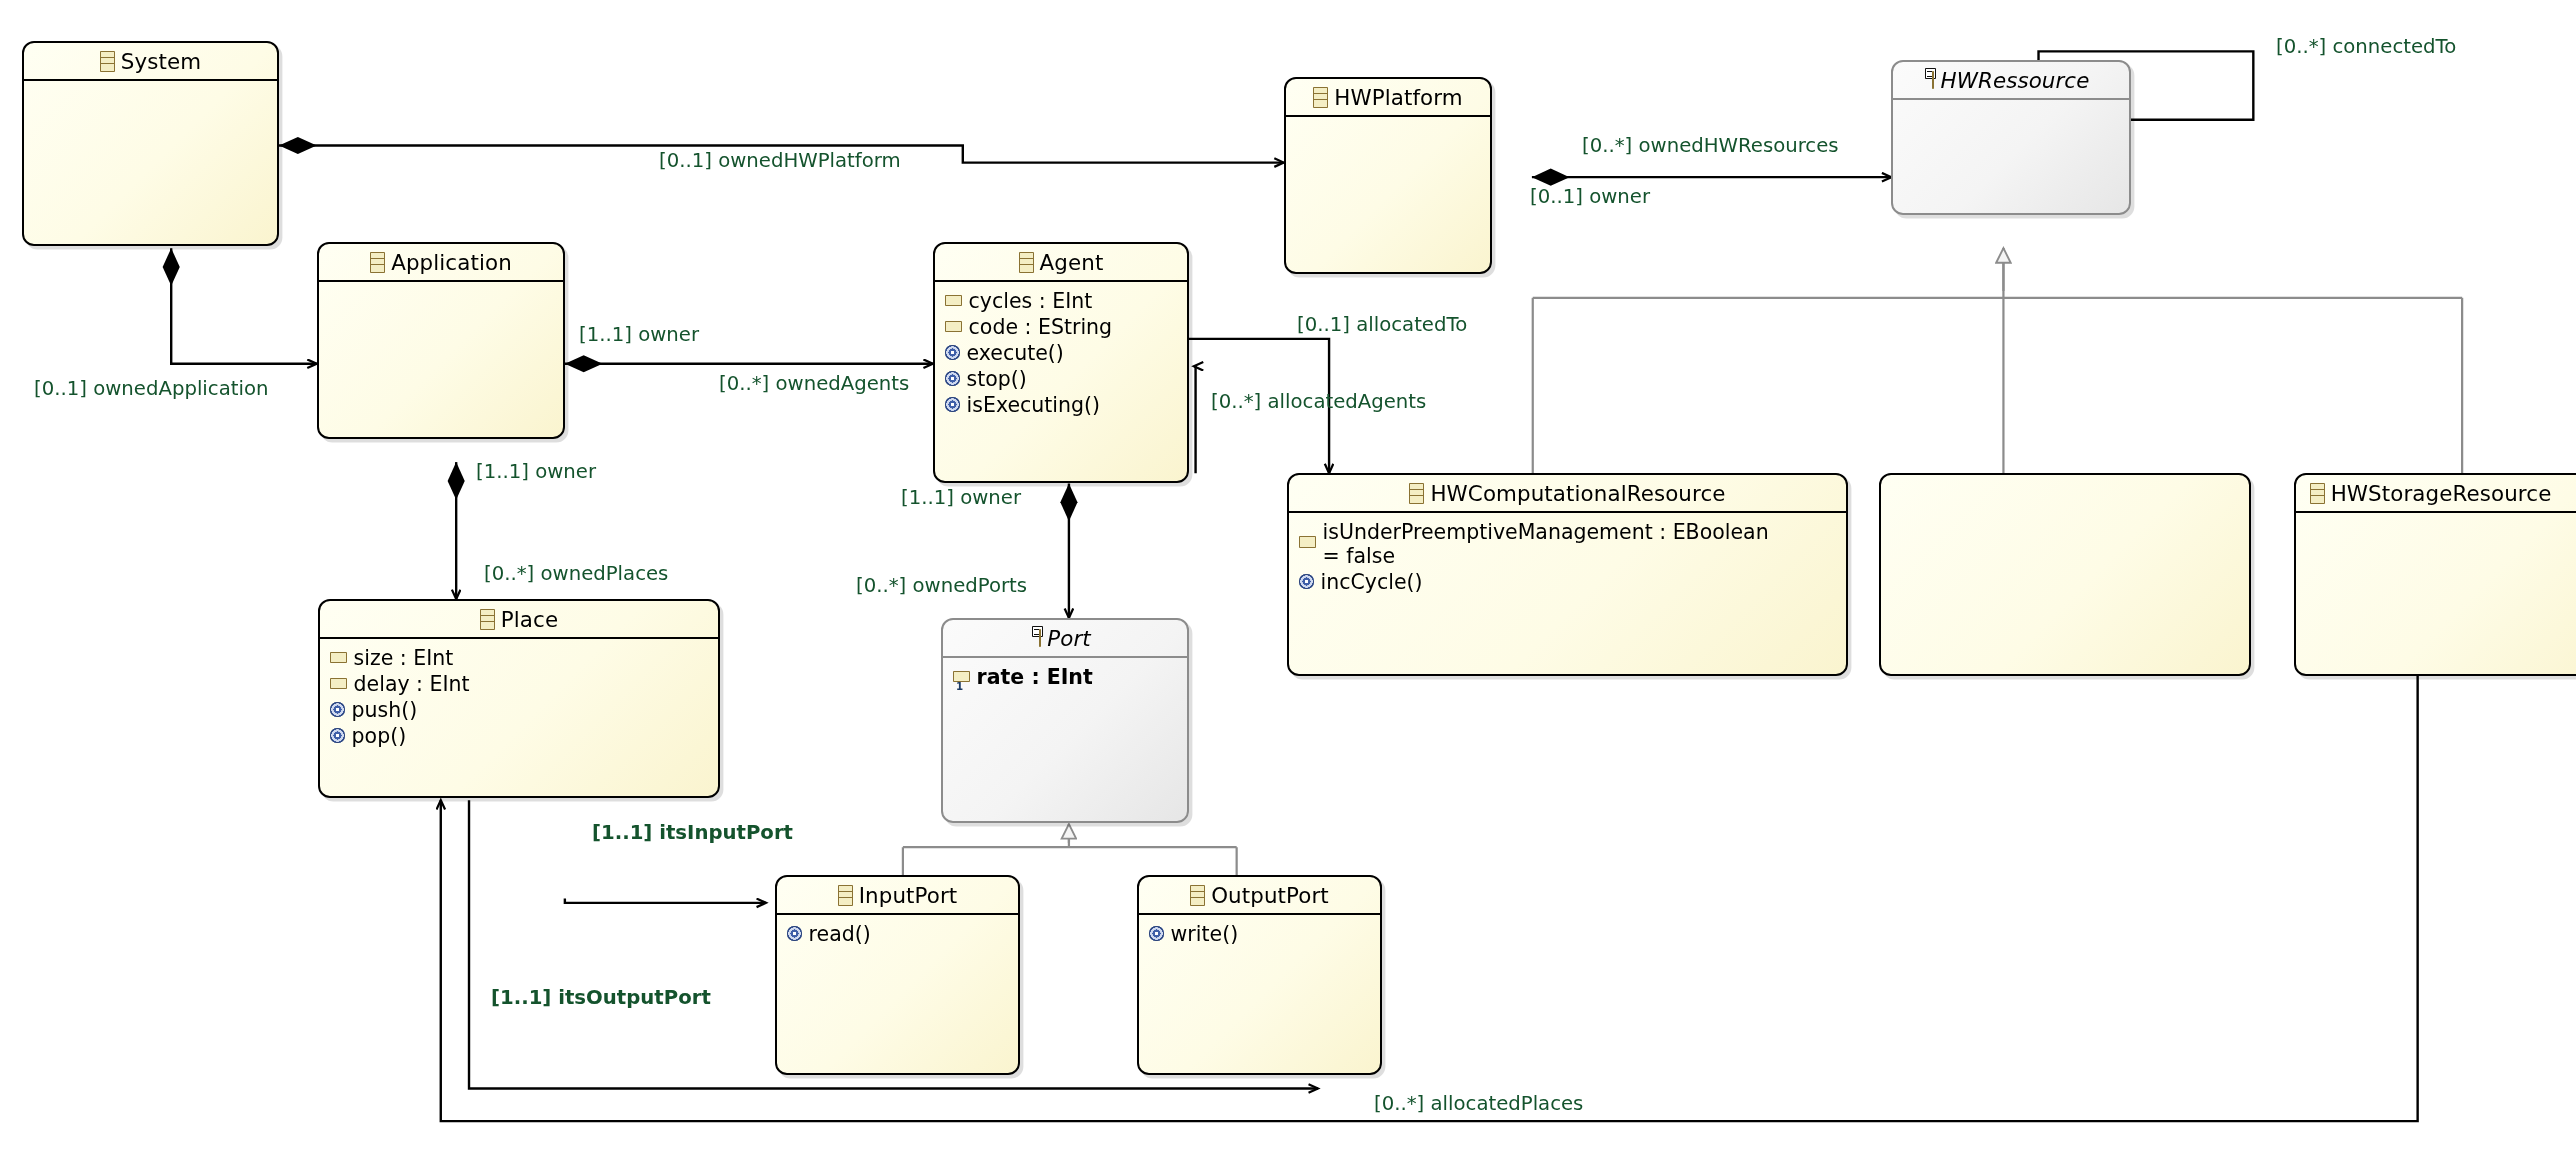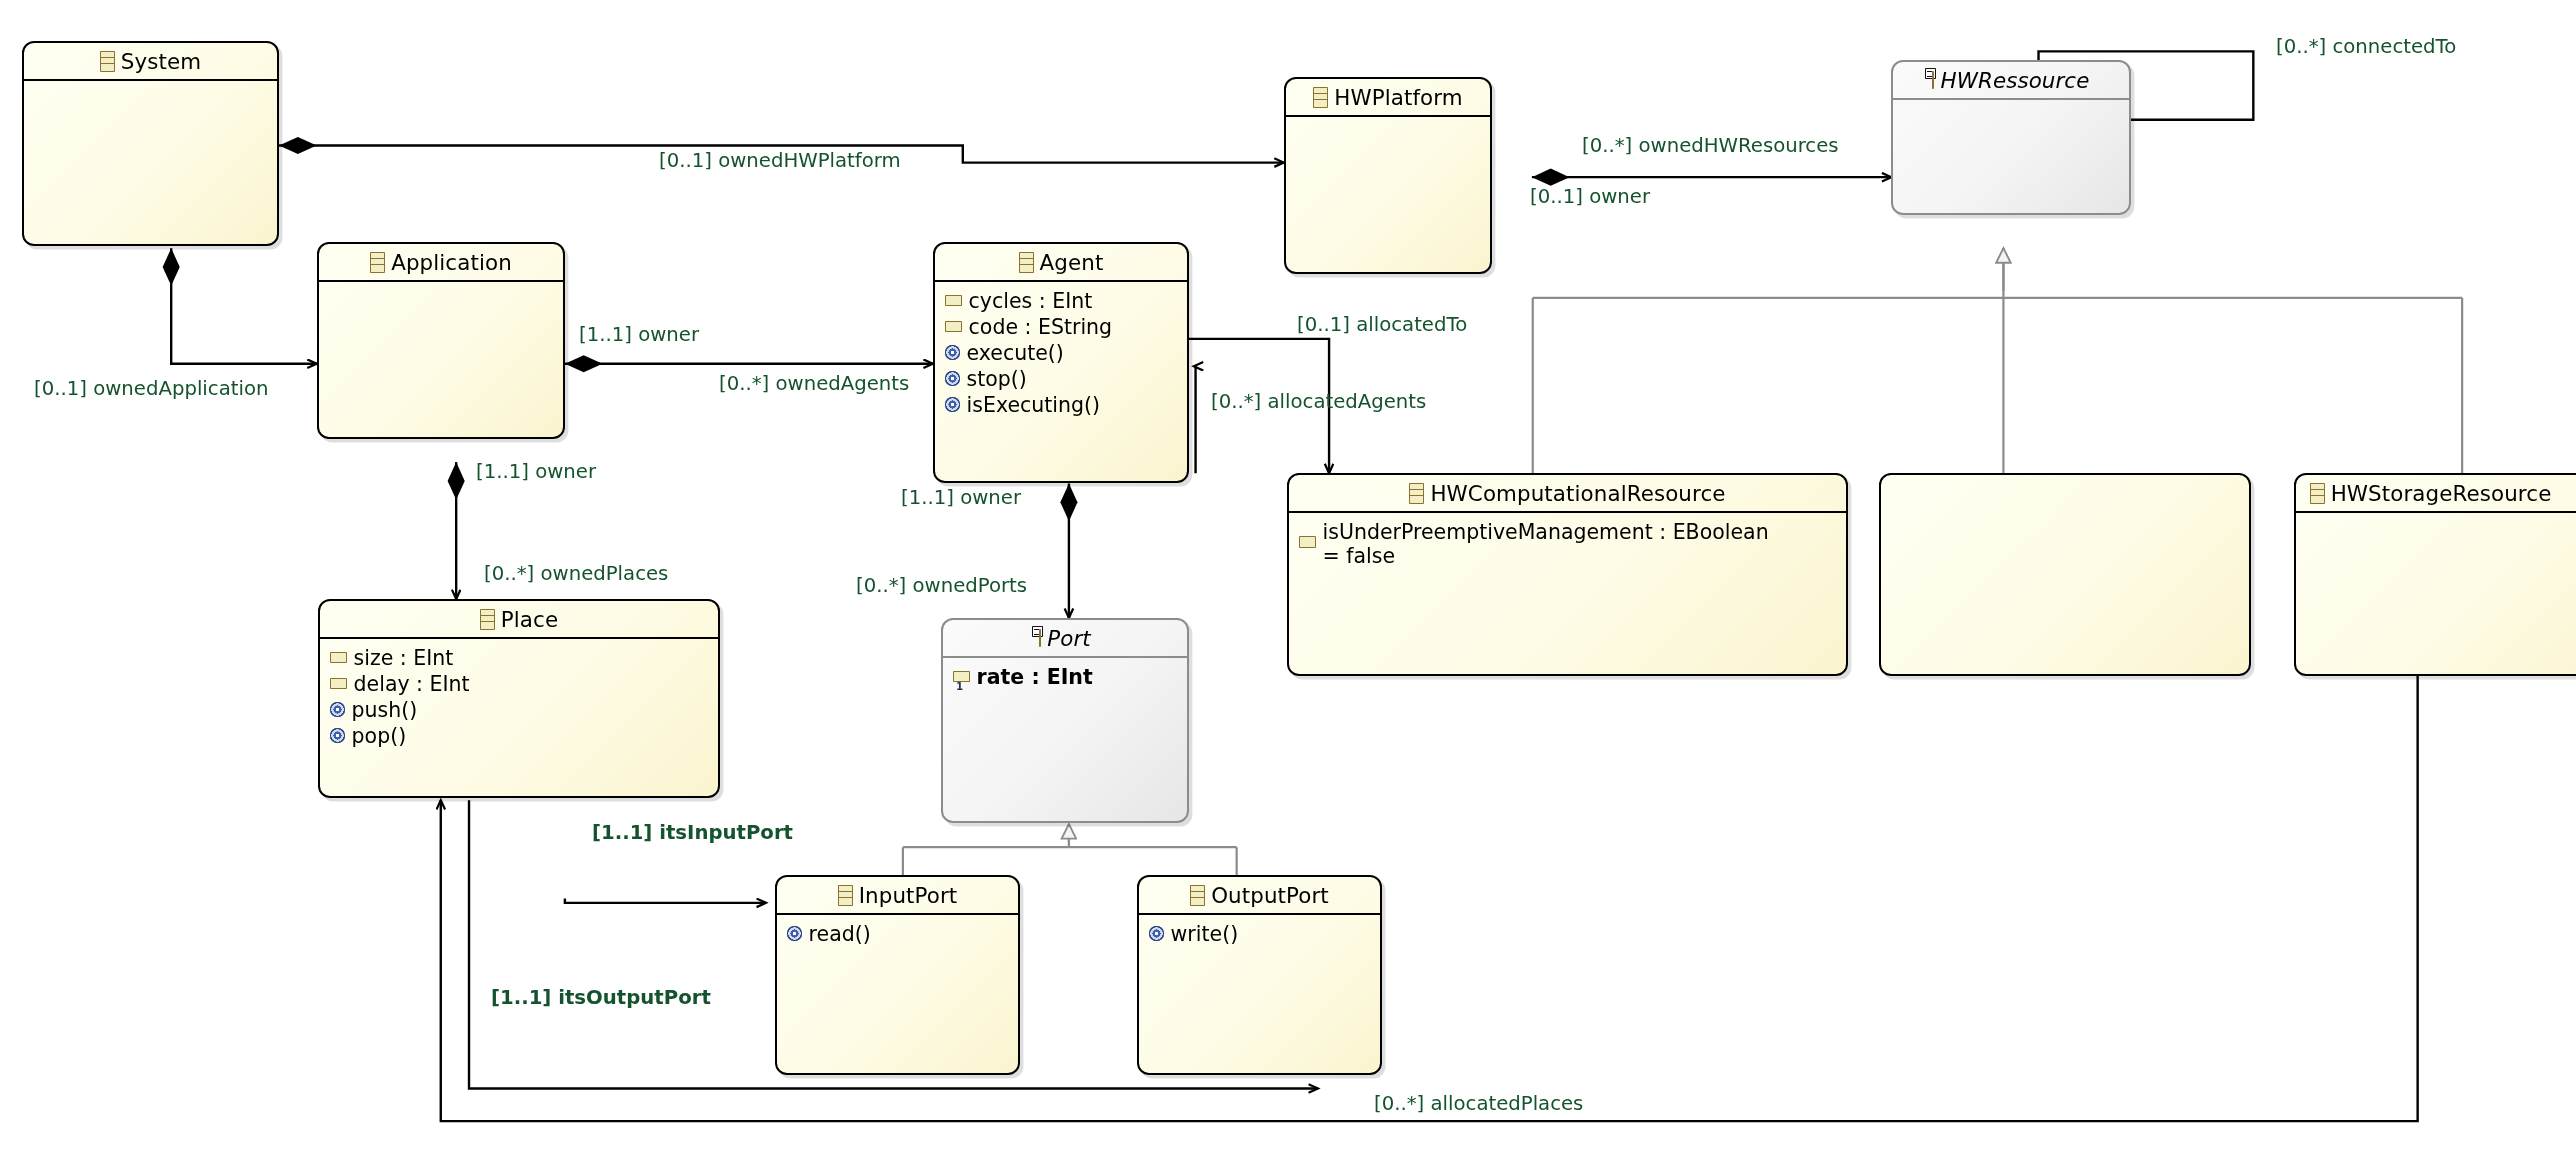--- a/index.html
+++ b/index.html
@@ -253,20 +253,24 @@
       <span class="cname">HWComputationalResource</span>
     </div>
     <div class="body">
       <div class="feat">
         <span class="ic-attr" style="margin-top:16.3px;"></span>
         <span class="ftxt" style="display:inline-block;">
           <span style="display:block">isUnderPreemptiveManagement : EBoolean</span>
           <span style="display:block">= false</span>
         </span>
       </div>
+      <div class="feat">
+        <span class="ic-op"></span>
+        <span class="ftxt">incCycle()</span>
+        </div>
     </div>
   </div>
 
   <div class="cls" style="left:1879px;top:473px;width:372px;height:203px;">
     <div class="body"></div>
   </div>
 
   <div class="cls" style="left:2294px;top:473px;width:342px;height:203px;">
     <div class="hdr" style="justify-content:flex-start;padding-left:13.7px;">
       <span class="ic-class"></span>

